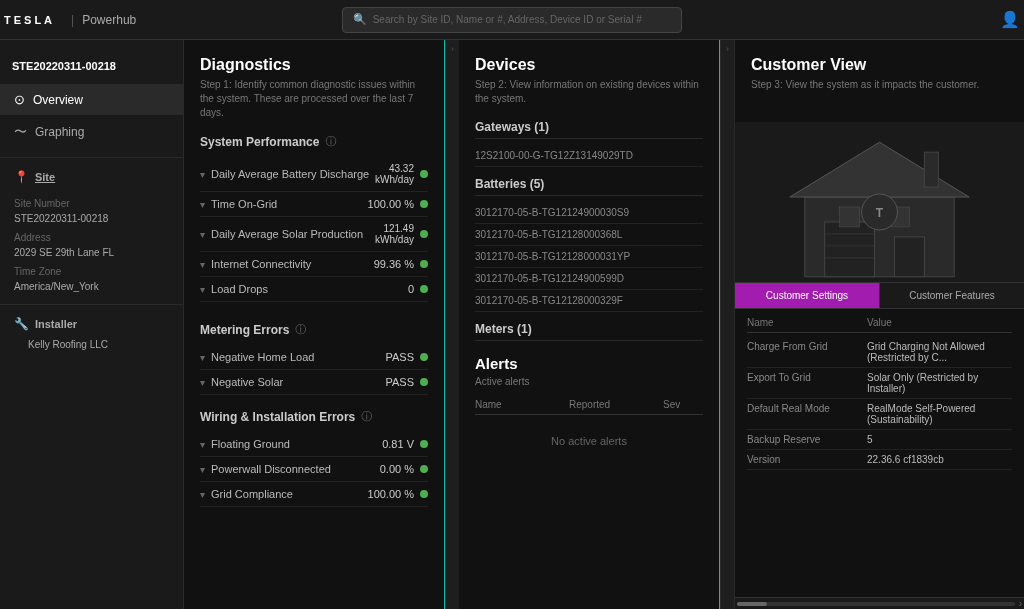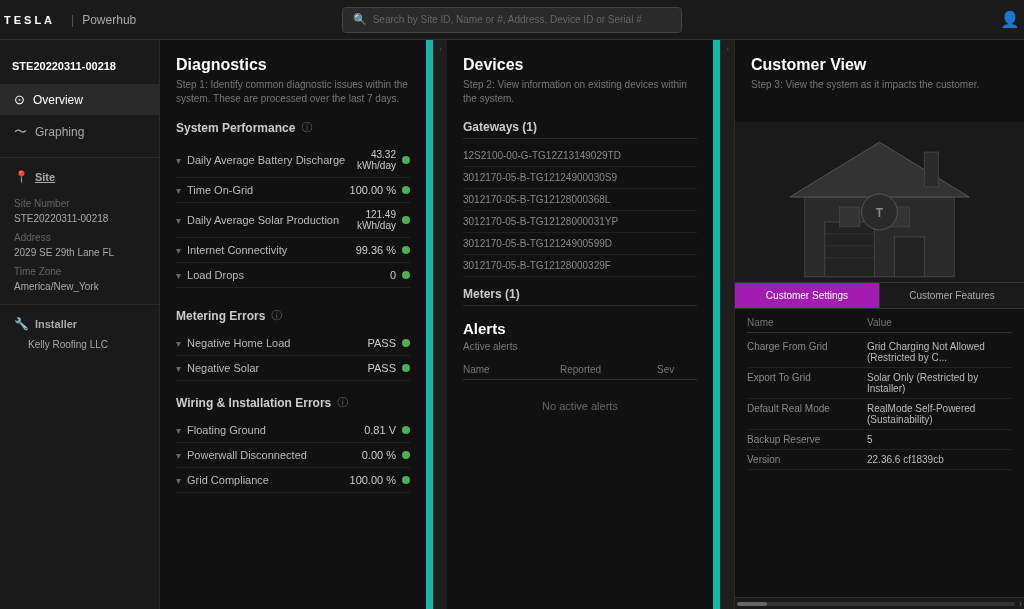--- a/index.html
+++ b/index.html
@@ -53,21 +53,21 @@
     }
 
     
     .main-layout {
       display: flex;
       height: 569px;
     }
 
     
     .sidebar {
-      width: 160px;
+      width: 184px;
       background: #1a1a1a;
       border-right: 1px solid #2a2a2a;
       padding: 12px 0;
       flex-shrink: 0;
     }
     .site-id {
       padding: 8px 12px 12px;
       color: #fff;
       font-size: 11px;
       font-weight: bold;
@@ -115,21 +115,21 @@
     
     .content-area {
       flex: 1;
       display: flex;
       overflow: hidden;
     }
 
     
     .panel {
       flex: 1;
-      border-right: 7px solid #14b8a6;
+      border-right: 1px solid #14b8a6;
       overflow-y: auto;
       padding: 16px;
     }
     .panel:last-child { border-right: none; }
 
     .panel-title {
       font-size: 16px;
       color: #fff;
       font-weight: bold;
       margin-bottom: 4px;
@@ -505,20 +505,21 @@
       <span>›</span>
     </div>
 
     <div class="panel" style="max-width:290px;min-width:240px;">
       <div class="panel-title">Devices</div>
       <div class="panel-subtitle">Step 2: View information on existing devices within the system.</div>
 
       <div class="device-section-title">Gateways (1)</div>
       <div class="device-item">12S2100-00-G-TG12Z13149029TD</div>
 
+      <div class="device-section-title">Batteries (5)</div>
       <div class="device-item">3012170-05-B-TG12124900030S9</div>
       <div class="device-item">3012170-05-B-TG12128000368L</div>
       <div class="device-item">3012170-05-B-TG12128000031YP</div>
       <div class="device-item">3012170-05-B-TG12124900599D</div>
       <div class="device-item">3012170-05-B-TG12128000329F</div>
 
       <div class="device-section-title">Meters (1)</div>
 
       <div class="alerts-title">Alerts</div>
       <div class="alerts-subtitle">Active alerts</div>

